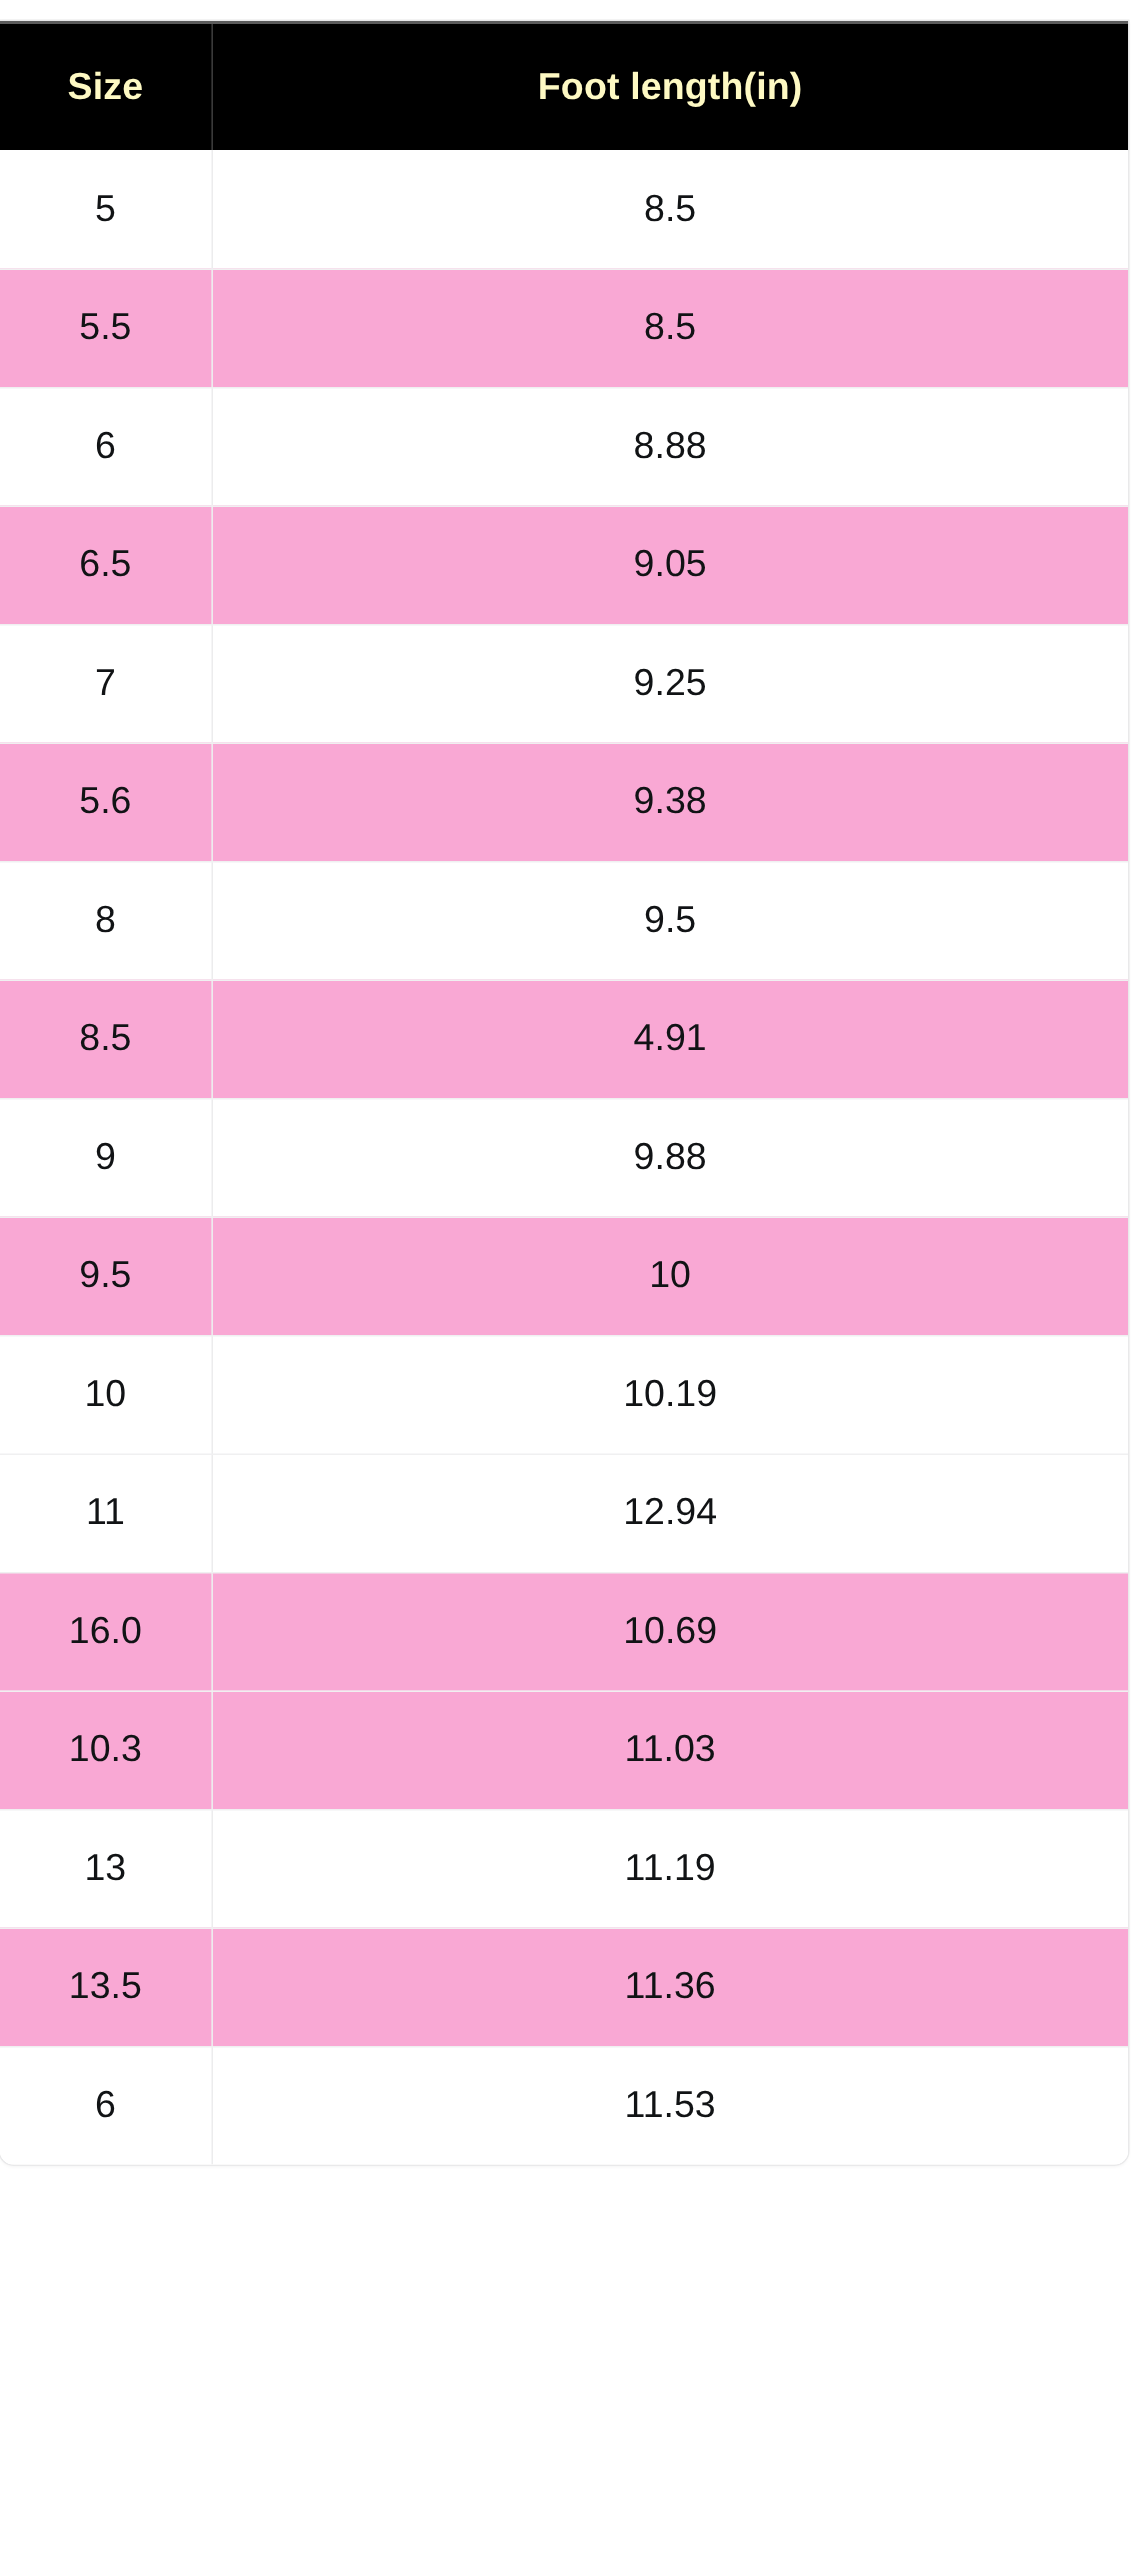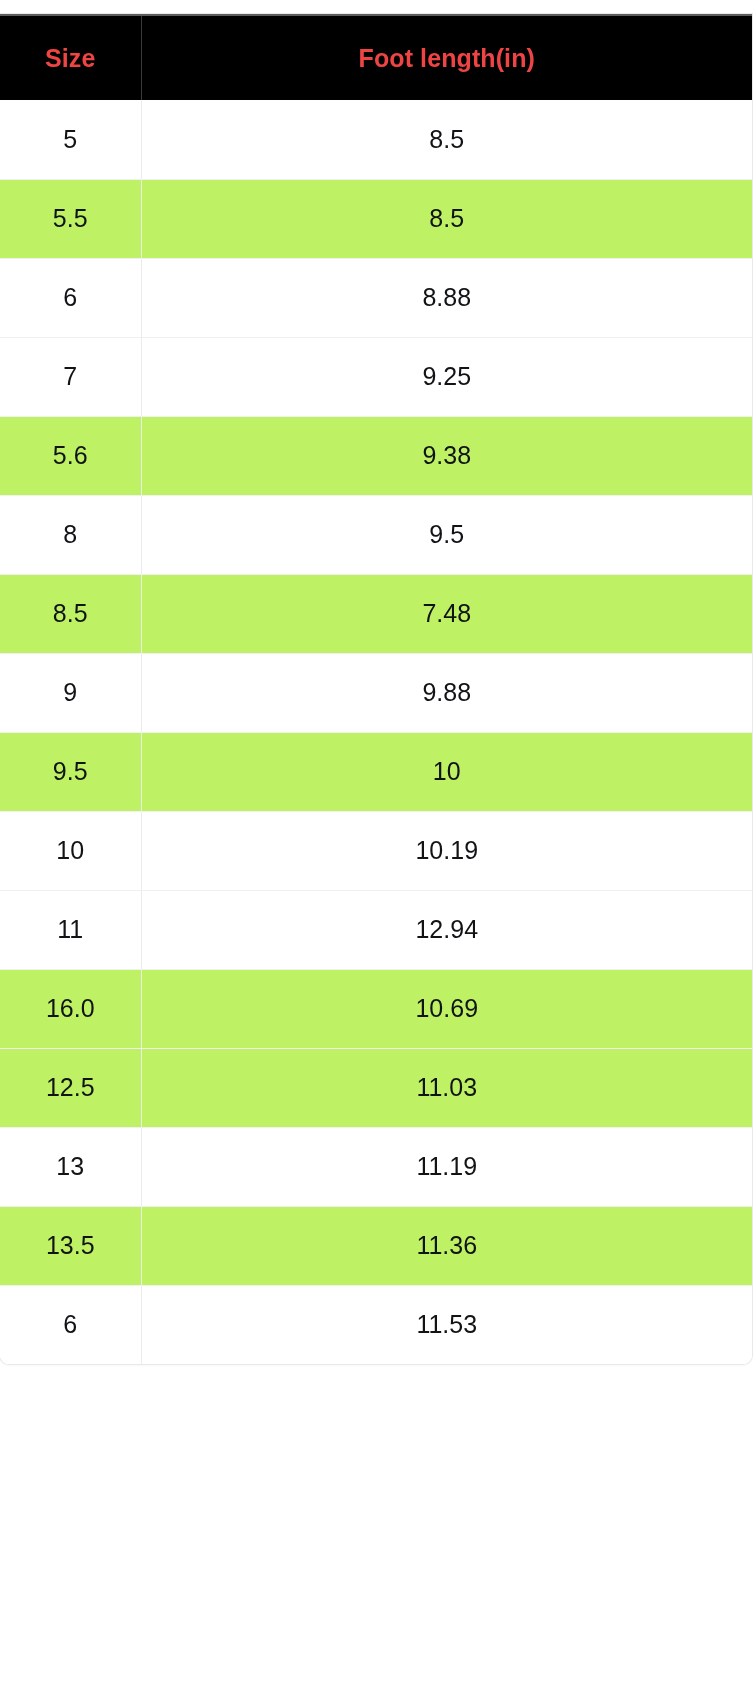--- a/index.html
+++ b/index.html
@@ -43,21 +43,21 @@
 
   table.size-table col.c-size { width: 141px; }
   table.size-table col.c-len  { width: auto; }
 
   thead tr.head-row {
     background: #000000;
   }
 
   thead th {
     background: #000000;
-    color: #ef4444;
+    color: #fef9c3;
     font-weight: 700;
     font-size: 25px;
     line-height: 1.2;
     letter-spacing: 0.1px;
     text-align: center;
     vertical-align: middle;
     height: 85px;
     padding: 0 6px;
     border: 0;
     border-top: 2px solid #5c5c5c;
@@ -80,21 +80,21 @@
     box-sizing: border-box;
   }
   tbody td.cell-size {
     border-right: 1px solid #ececed;
   }
 
   tbody tr.row-even td {
     background: #ffffff;
   }
   tbody tr.row-odd td {
-    background: #bef264;
+    background: #f9a8d4;
   }
   tbody tr:last-child td {
     border-bottom: 0;
   }
 </style>
 </head>
 <body>
 
 <div id="size-chart-wrap">
   <div class="table-shell">
@@ -115,35 +115,39 @@
             <td class="cell-length">8.5</td>
           </tr>
           <tr class="row-odd">
             <td class="cell-size">5.5</td>
             <td class="cell-length">8.5</td>
           </tr>
           <tr class="row-even">
             <td class="cell-size">6</td>
             <td class="cell-length">8.88</td>
           </tr>
+          <tr class="row-odd">
+            <td class="cell-size">6.5</td>
+            <td class="cell-length">9.05</td>
+          </tr>
           <tr class="row-even">
             <td class="cell-size">7</td>
             <td class="cell-length">9.25</td>
           </tr>
           <tr class="row-odd">
             <td class="cell-size">5.6</td>
             <td class="cell-length">9.38</td>
           </tr>
           <tr class="row-even">
             <td class="cell-size">8</td>
             <td class="cell-length">9.5</td>
           </tr>
           <tr class="row-odd">
             <td class="cell-size">8.5</td>
-            <td class="cell-length">7.48</td>
+            <td class="cell-length">4.91</td>
           </tr>
           <tr class="row-even">
             <td class="cell-size">9</td>
             <td class="cell-length">9.88</td>
           </tr>
           <tr class="row-odd">
             <td class="cell-size">9.5</td>
             <td class="cell-length">10</td>
           </tr>
           <tr class="row-even">
@@ -152,21 +156,21 @@
           </tr>
           <tr class="row-even">
             <td class="cell-size">11</td>
             <td class="cell-length">12.94</td>
           </tr>
           <tr class="row-odd">
             <td class="cell-size">16.0</td>
             <td class="cell-length">10.69</td>
           </tr>
           <tr class="row-odd">
-            <td class="cell-size">12.5</td>
+            <td class="cell-size">10.3</td>
             <td class="cell-length">11.03</td>
           </tr>
           <tr class="row-even">
             <td class="cell-size">13</td>
             <td class="cell-length">11.19</td>
           </tr>
           <tr class="row-odd">
             <td class="cell-size">13.5</td>
             <td class="cell-length">11.36</td>
           </tr>

